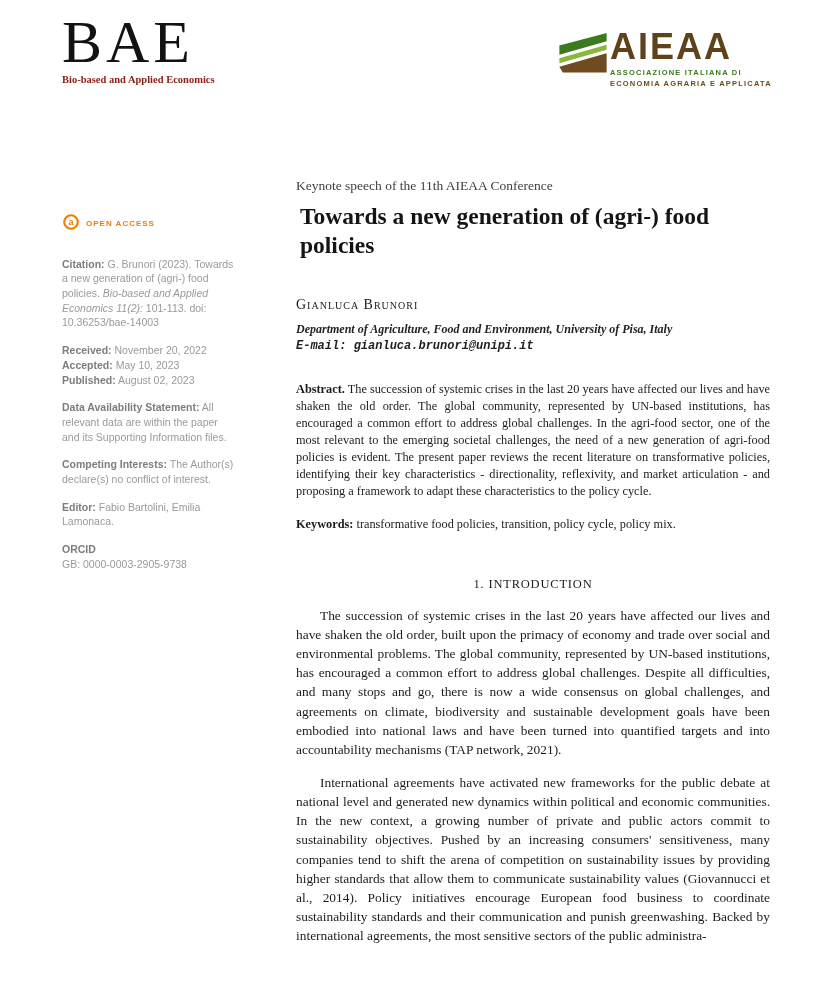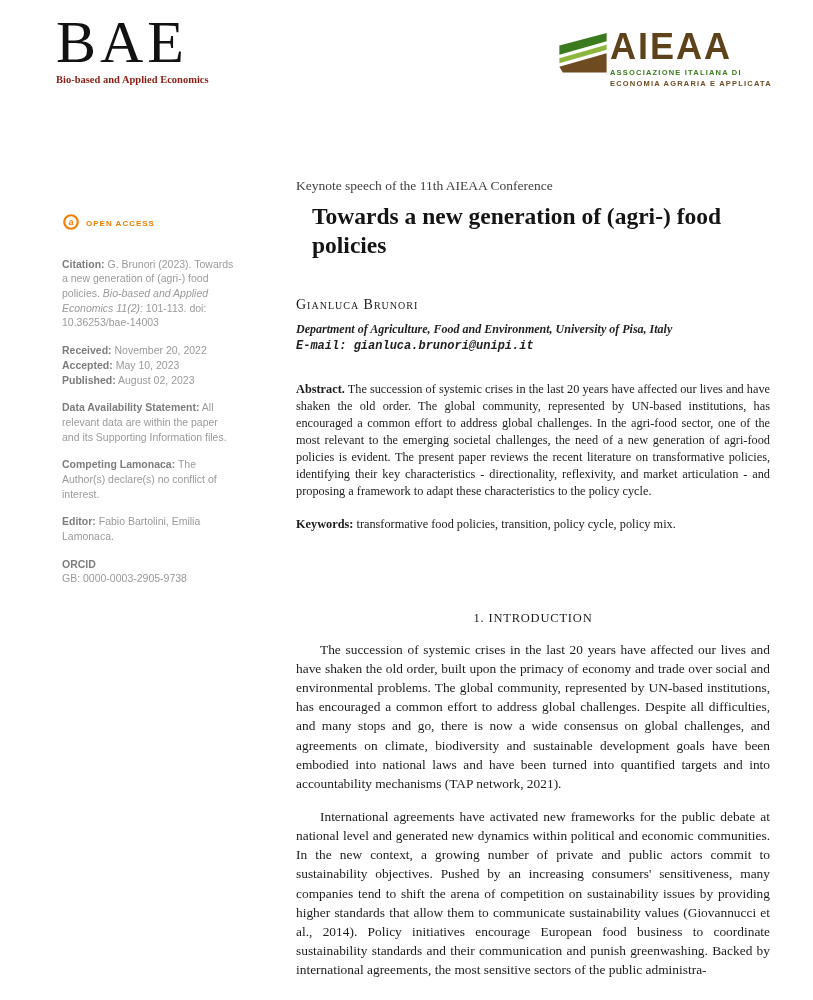--- a/index.html
+++ b/index.html
@@ -7,21 +7,21 @@
     position: relative;
     width: 813px;
     height: 1000px;
     background: #ffffff;
     overflow: hidden;
     font-family: "Liberation Serif", serif;
     color: var(--body-text, #1c1c1c);
   }
 
   
-  .bae-logo { position: absolute; left: 56px; top: 12px; }
+  .bae-logo { position: absolute; left: 62px; top: 12px; }
   .bae-acronym {
     font-family: "Liberation Serif", serif;
     font-size: 60px; line-height: 1.0;
     letter-spacing: 4px; color: #121212;
   }
   .bae-tagline {
     margin-top: 2px; width: 160px;
     font-family: "Liberation Serif", serif;
     font-size: 10.5px; font-weight: bold;
     color: var(--bae-tagline, #8a1e14);
@@ -59,21 +59,21 @@
   }
   .meta { margin: 0 0 13px 0; }
   .meta-label { font-weight: bold; color: #7d7d7d; }
   .meta .it { font-style: italic; }
   .orcid-label { display: block; margin-top: 6px; }
 
   
   .article { position: absolute; left: 296px; top: 178px; width: 474px; }
   .kicker { font-size: 13.5px; color: #3f3f3f; margin: 0; }
   .title {
-    margin: 8px 0 0 16px;
+    margin: 8px 0 0 4px;
     font-size: 23.5px; font-weight: bold; line-height: 1.25;
     color: #141414;
   }
   .author {
     margin-top: 36px;
     font-variant: small-caps; letter-spacing: 1px;
     font-size: 14px; color: #1a1a1a;
   }
   .affiliation {
     margin-top: 9px; font-style: italic; font-weight: bold;
@@ -84,21 +84,21 @@
     margin-top: 28px; font-size: 12.3px; line-height: 1.38;
     text-align: justify; color: #1c1c1c;
   }
   .abstract .lead { font-weight: bold; }
   .kw-line, .jel-line {
     font-size: 12.3px; line-height: 1.4; text-align: left; color: #1c1c1c;
   }
   .kw-line { margin-top: 16px; }
   .kw-line .lead, .jel-line .lead { font-weight: bold; }
   .section-heading {
-    margin-top: 78px; text-align: center;
+    margin-top: 44px; text-align: center;
     font-size: 12.5px; letter-spacing: 0.8px; font-weight: normal;
     color: #1c1c1c;
   }
   .body-para {
     margin: 0; margin-top: 14px;
     font-size: 13.4px; line-height: 1.43; text-align: justify;
     text-indent: 24px; color: #1c1c1c;
   }
   .body-para:first-of-type { margin-top: 20px; }
 </style>
@@ -152,21 +152,21 @@
       <span class="meta-label">Published:</span>
       <span>August 02, 2023</span>
     </p>
 
     <p class="meta">
       <span class="meta-label">Data Availability Statement:</span>
       <span>All relevant data are within the paper and its Supporting Information files.</span>
     </p>
 
     <p class="meta">
-      <span class="meta-label">Competing Lamonaca:</span>
+      <span class="meta-label">Competing Interests:</span>
       <span>The Author(s) declare(s) no conflict of interest.</span>
     </p>
 
     <p class="meta">
       <span class="meta-label">Editor:</span>
       <span>Fabio Bartolini, Emilia Lamonaca.</span>
     </p>
 
     <p class="meta">
       <span class="meta-label orcid-label">ORCID</span>

